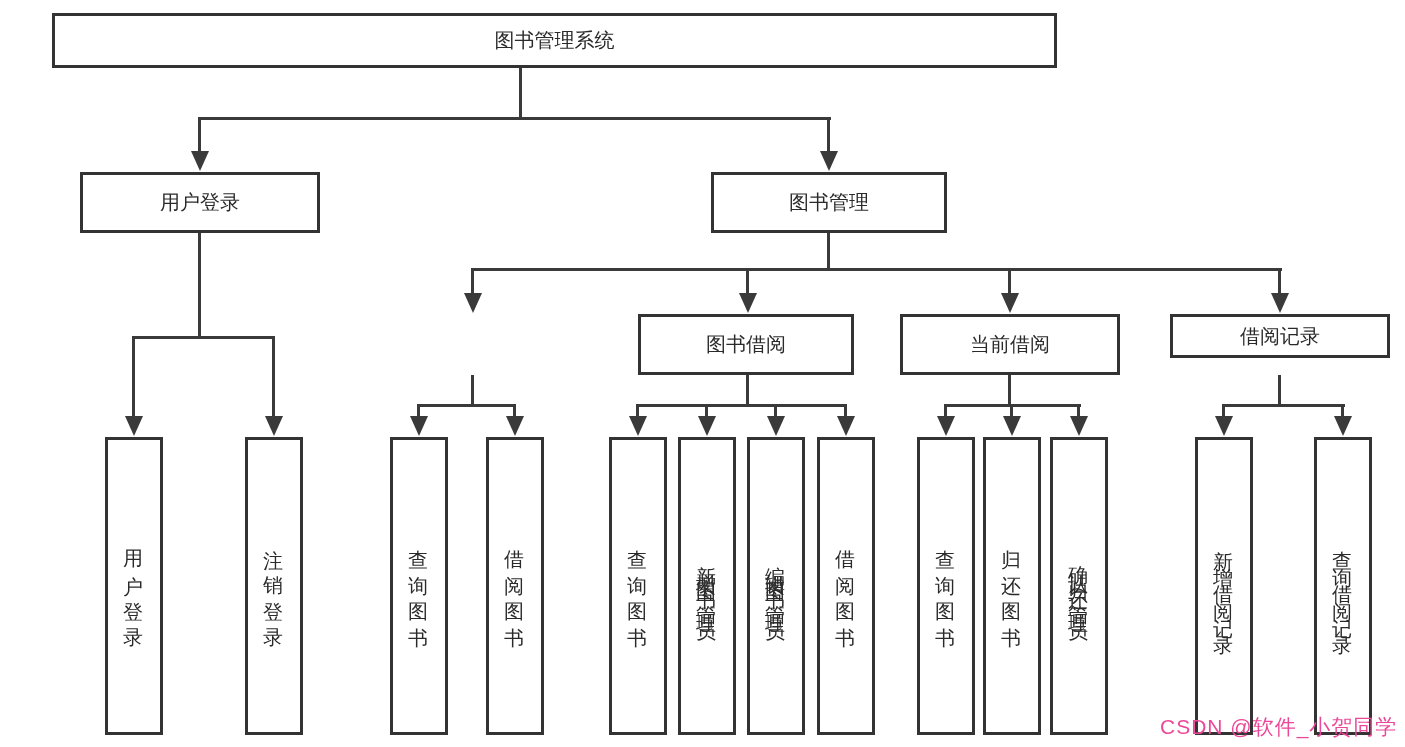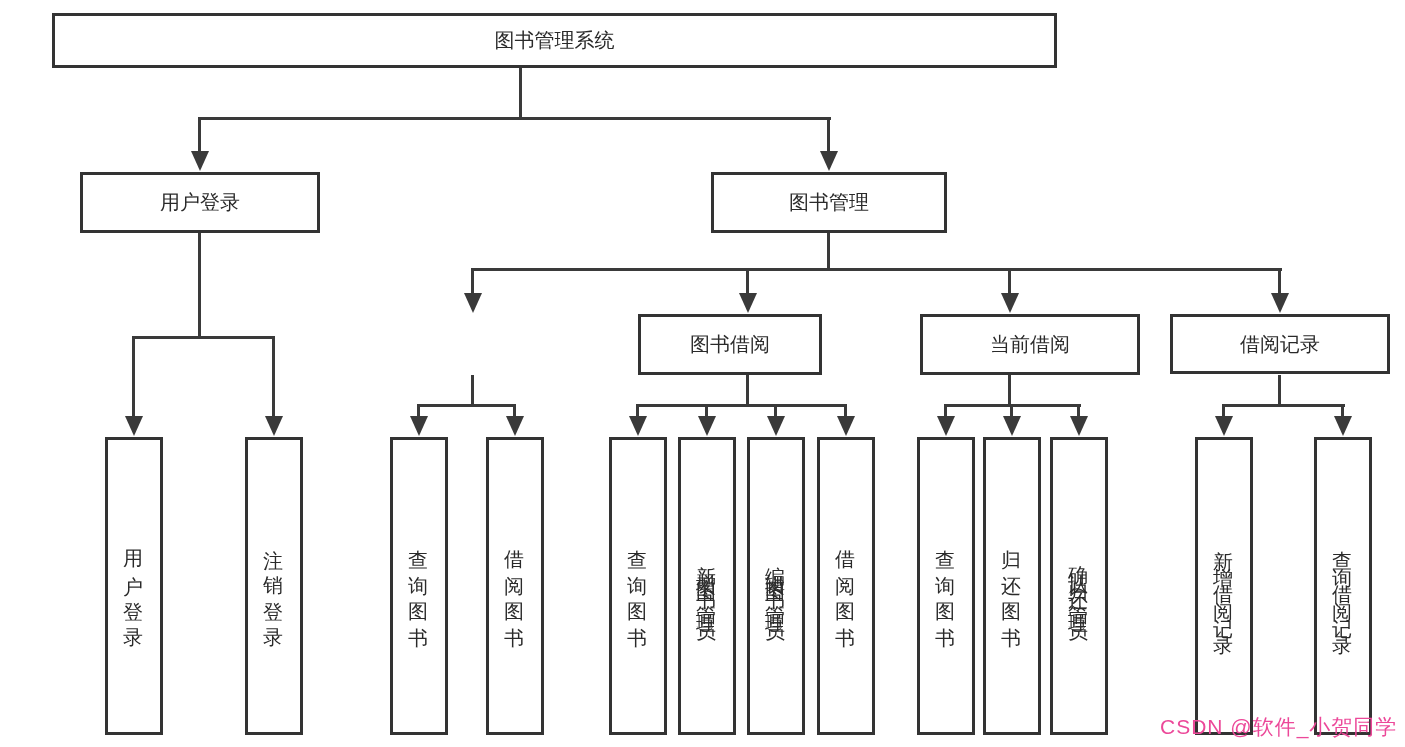--- a/index.html
+++ b/index.html
@@ -63,27 +63,27 @@
   <div class="arrow" style="left:132px;top:337px;height:80px;"></div>
   <div class="arrow" style="left:272px;top:337px;height:80px;"></div>
 
   <div class="vline" style="left:827px;top:233px;height:37px;"></div>
   <div class="hline" style="left:471px;top:268px;width:811px;"></div>
   <div class="arrow" style="left:471px;top:269px;height:25px;"></div>
   <div class="arrow" style="left:746px;top:269px;height:25px;"></div>
   <div class="arrow" style="left:1008px;top:269px;height:25px;"></div>
   <div class="arrow" style="left:1278px;top:269px;height:25px;"></div>
 
-  <div class="node" style="left:638px;top:314px;width:184px;height:61px;">
+  <div class="node" style="left:638px;top:314px;width:216px;height:61px;">
     <span>图书借阅</span>
   </div>
-  <div class="node" style="left:900px;top:314px;width:220px;height:61px;margin-left:20px;">
+  <div class="node" style="left:900px;top:314px;width:220px;height:61px;">
     <span>当前借阅</span>
   </div>
-  <div class="node" style="left:1170px;top:314px;width:220px;height:60px;">
+  <div class="node" style="left:1170px;top:314px;width:220px;height:44px;">
     <span>借阅记录</span>
   </div>
 
   <div class="vline" style="left:471px;top:375px;height:31px;"></div>
   <div class="hline" style="left:417px;top:404px;width:99px;"></div>
   <div class="arrow" style="left:417px;top:405px;height:12px;"></div>
   <div class="arrow" style="left:513px;top:405px;height:12px;"></div>
 
   <div class="vline" style="left:746px;top:375px;height:31px;"></div>
   <div class="hline" style="left:636px;top:404px;width:211px;"></div>

